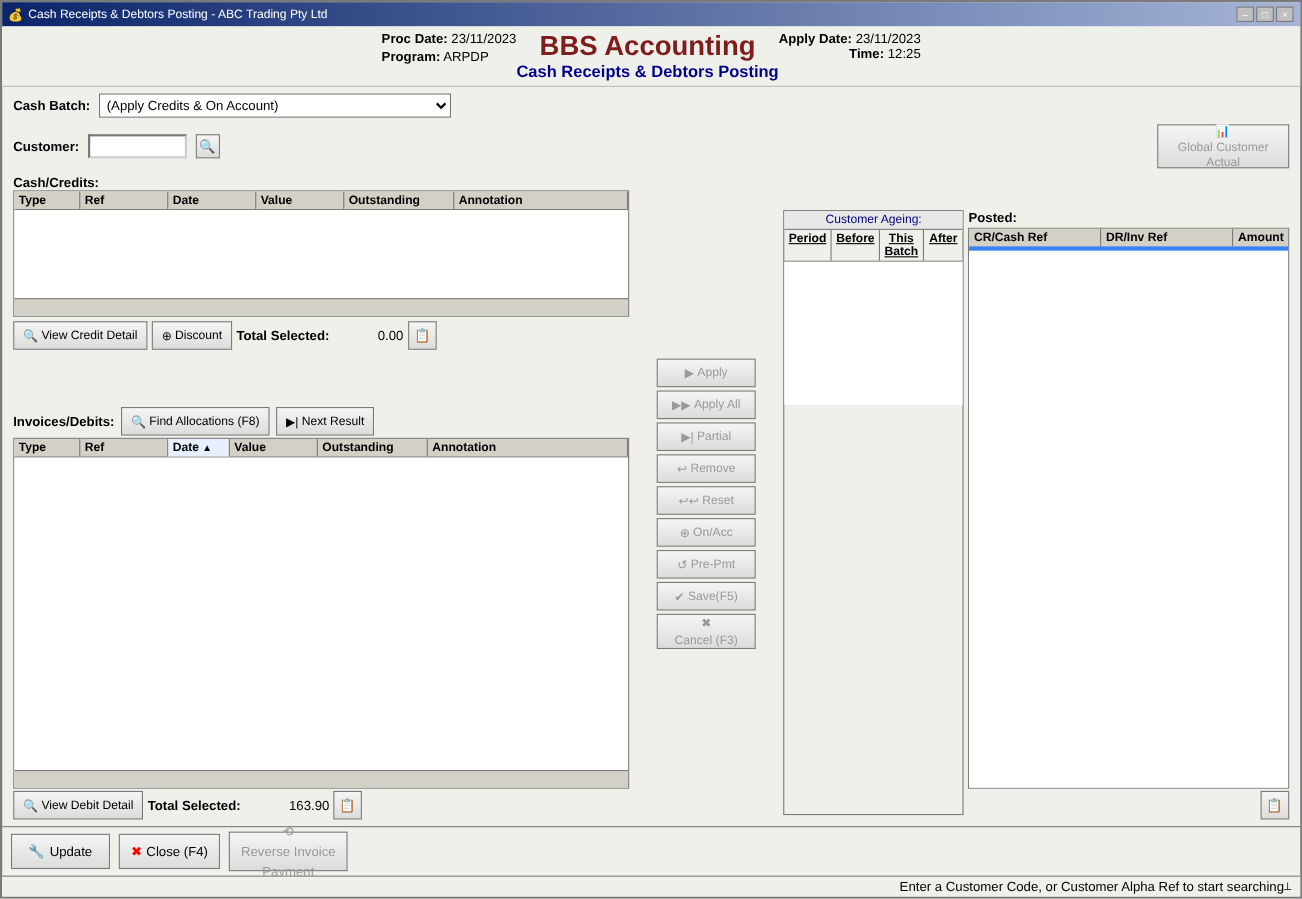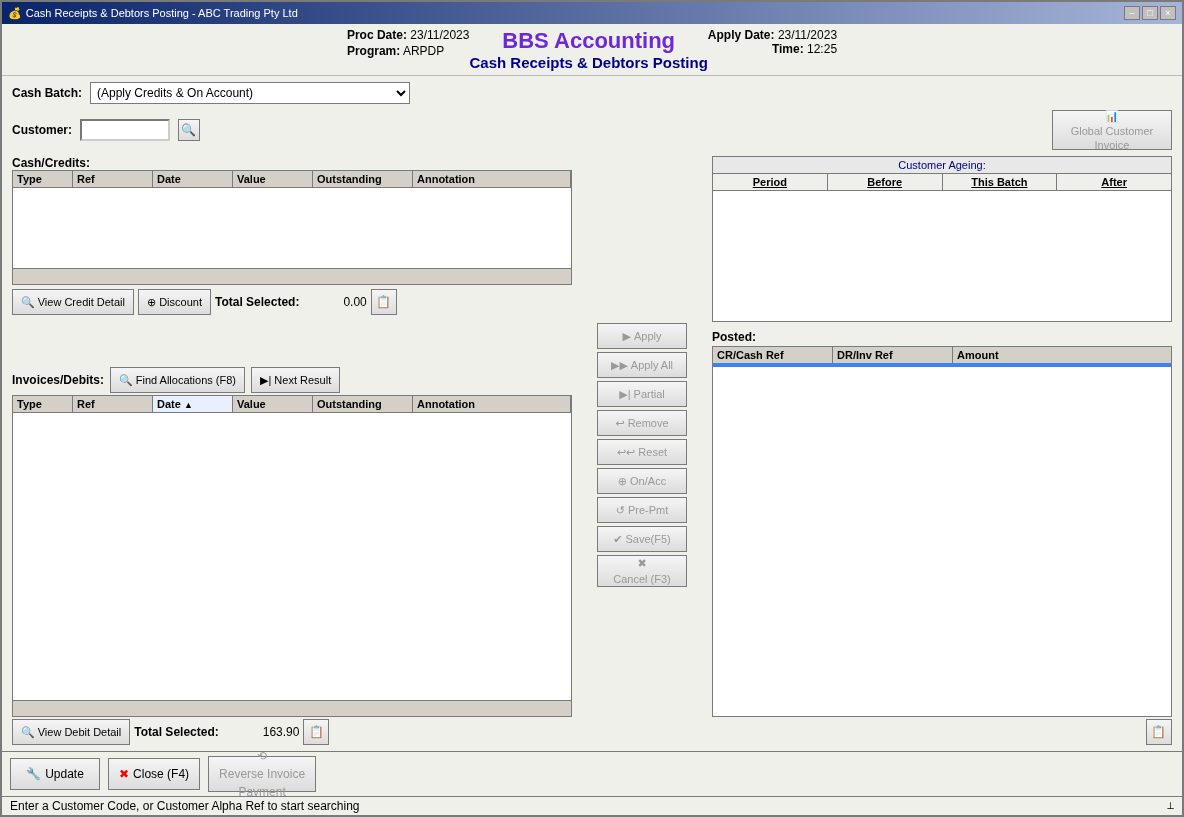--- a/index.html
+++ b/index.html
@@ -61,23 +61,23 @@
       flex-direction: column;
       gap: 2px;
       font-size: 12px;
     }
     .header-left span { color: #000; }
     .header-left strong { color: #000; }
     .header-center {
       text-align: center;
     }
     .header-center h1 {
-      font-size: 22px;
-      font-weight: bold;
-      color: #6d28d9;
+      font-size: 25px;
+      font-weight: bold;
+      color: #7f1d1d;
     }
     .header-center h2 {
       font-size: 15px;
       font-weight: bold;
       color: #00008b;
     }
     .header-right {
       text-align: right;
       font-size: 12px;
     }
@@ -127,22 +127,23 @@
     }
     .left-panel {
       display: flex;
       flex-direction: column;
       flex: 1;
       gap: 4px;
     }
     .right-panel {
       width: 460px;
       display: flex;
-      flex-direction: column;
+      flex-direction: row;
       gap: 4px;
+      margin-top: 32px;
     }
     .section-label {
       font-weight: bold;
       font-size: 12px;
     }
     .data-grid {
       border: 1px solid #7a7a7a;
       background: white;
       overflow: hidden;
       display: flex;
@@ -166,21 +167,21 @@
       min-height: 80px;
     }
     .cash-credits-grid .grid-header-cell:nth-child(1) { width: 60px; }
     .cash-credits-grid .grid-header-cell:nth-child(2) { width: 80px; }
     .cash-credits-grid .grid-header-cell:nth-child(3) { width: 80px; }
     .cash-credits-grid .grid-header-cell:nth-child(4) { width: 80px; }
     .cash-credits-grid .grid-header-cell:nth-child(5) { width: 100px; }
     .cash-credits-grid .grid-header-cell:nth-child(6) { flex: 1; }
     .invoices-grid .grid-header-cell:nth-child(1) { width: 60px; }
     .invoices-grid .grid-header-cell:nth-child(2) { width: 80px; }
-    .invoices-grid .grid-header-cell:nth-child(3) { width: 80px; }
+    .invoices-grid .grid-header-cell:nth-child(3) { width: 56px; }
     .invoices-grid .grid-header-cell:nth-child(4) { width: 80px; }
     .invoices-grid .grid-header-cell:nth-child(5) { width: 100px; }
     .invoices-grid .grid-header-cell:nth-child(6) { flex: 1; }
     .scrollbar-placeholder {
       height: 16px;
       background: #d4d0c8;
       border-top: 1px solid #7a7a7a;
     }
     .toolbar-row {
       display: flex;
@@ -283,21 +284,21 @@
       align-items: center;
       gap: 8px;
     }
     .status-bar {
       background: #f0f0ea;
       border-top: 1px solid #7a7a7a;
       padding: 2px 8px;
       font-size: 12px;
       display: flex;
       align-items: center;
-      justify-content: space-between;
+      justify-content: flex-end;
     }
     .bottom-btn {
       height: 32px;
       min-width: 90px;
       border: 1px solid #7a7a7a;
       background: linear-gradient(to bottom, #f5f5f5, #dcdcdc);
       display: flex;
       align-items: center;
       justify-content: center;
       gap: 4px;
@@ -378,21 +379,21 @@
     </div>
 
     <div class="form-row">
       <span class="label">Customer:</span>
       <input class="text-field" type="text" value="" style="width: 90px;">
       <div class="icon-btn" title="Search">🔍</div>
       <div style="flex:1"></div>
       <div class="global-enquiry-btn">
         <span>📊</span>
         <span>Global Customer</span>
-        <span>Invoice</span>
+        <span>Actual</span>
       </div>
     </div>
 
     <div style="display:flex; gap:20px; flex:1;">
 
       <div class="left-panel">
 
         <div>
           <div class="section-label">Cash/Credits:</div>
           <div class="data-grid cash-credits-grid" style="height:115px;">

